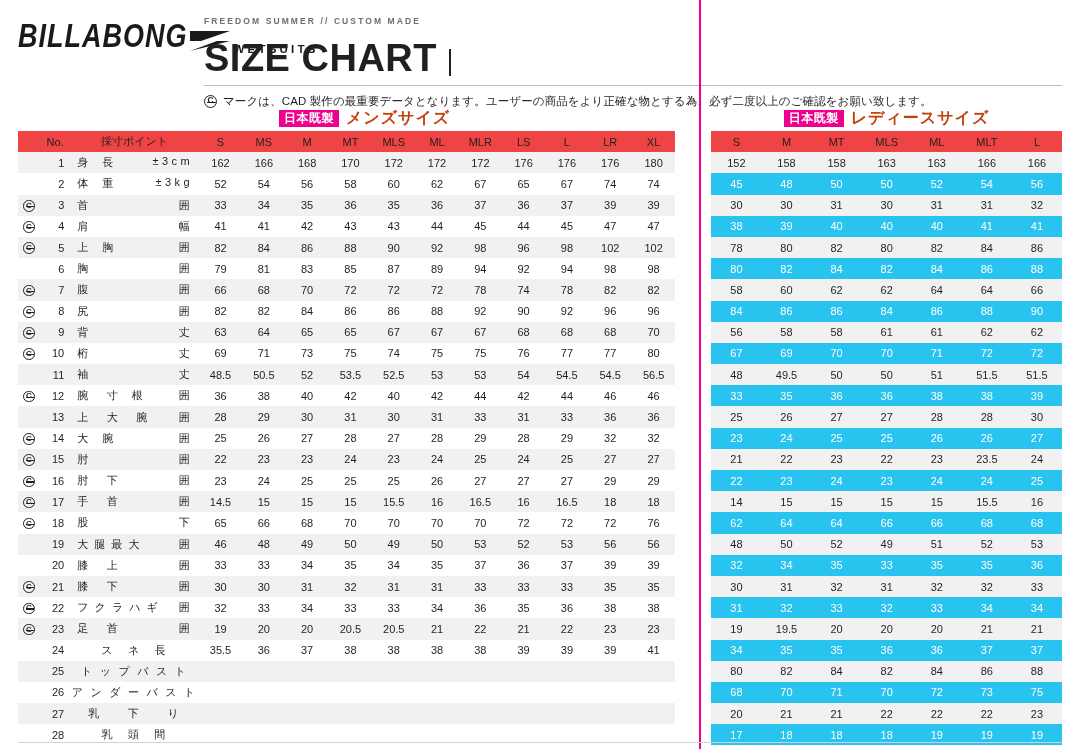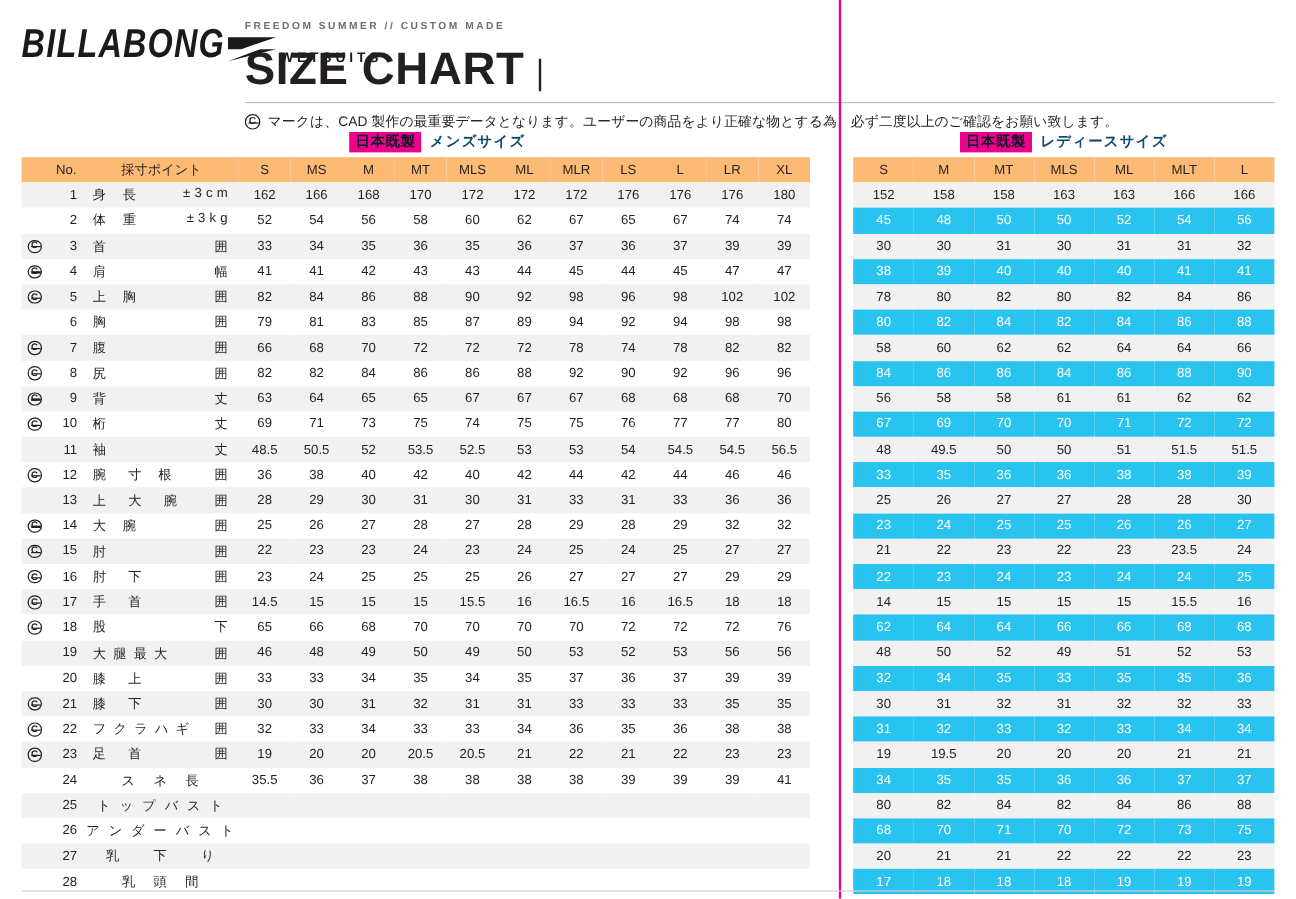--- a/index.html
+++ b/index.html
@@ -83,36 +83,36 @@
   .section-bars {
     display:flex; margin-top:7px; height:19px;
   }
   .bar-left, .bar-right {
     display:flex; align-items:center; justify-content:center;
     gap:7px;
   }
   .bar-left { width:693px; flex:0 0 693px; }
   .bar-right { flex:1 1 auto; }
   .tag-jp {
-    background:#ec008c; color:#0f172a; font-size:12px; font-weight:bold;
+    background:#ec008c; color:#ffffff; font-size:12px; font-weight:bold;
     padding:1px 5px; line-height:15px; letter-spacing:0.5px;
   }
   .tag-size {
-    color:#0c4a6e; font-size:12px; font-weight:bold; letter-spacing:1px;
+    color:#c2410c; font-size:16px; font-weight:bold; letter-spacing:1px;
   }
 
   
   .tables { display:flex; margin-top:3px; }
   .tbl { border-collapse:collapse; table-layout:fixed; }
   .tbl td, .tbl th {
     font-size:11px; text-align:center; padding:0; height:21.2px;
     font-weight:normal; color:#231f20;
   }
   thead th {
-    background:#fdba74; color:#ffffff; font-size:10.5px; font-weight:bold;
+    background:#ef4444; color:#ffffff; font-size:10.5px; font-weight:bold;
     height:19px;
   }
   .left-table { width:693px; }
   .right-table { width:351px; }
 
   .c-cad  { width:22px; }
   .c-no   { width:30px; }
   .c-pt   { width:128px; }
   .l-val  { width:43.1px; }
   .r-val  { width:50.1px; }

